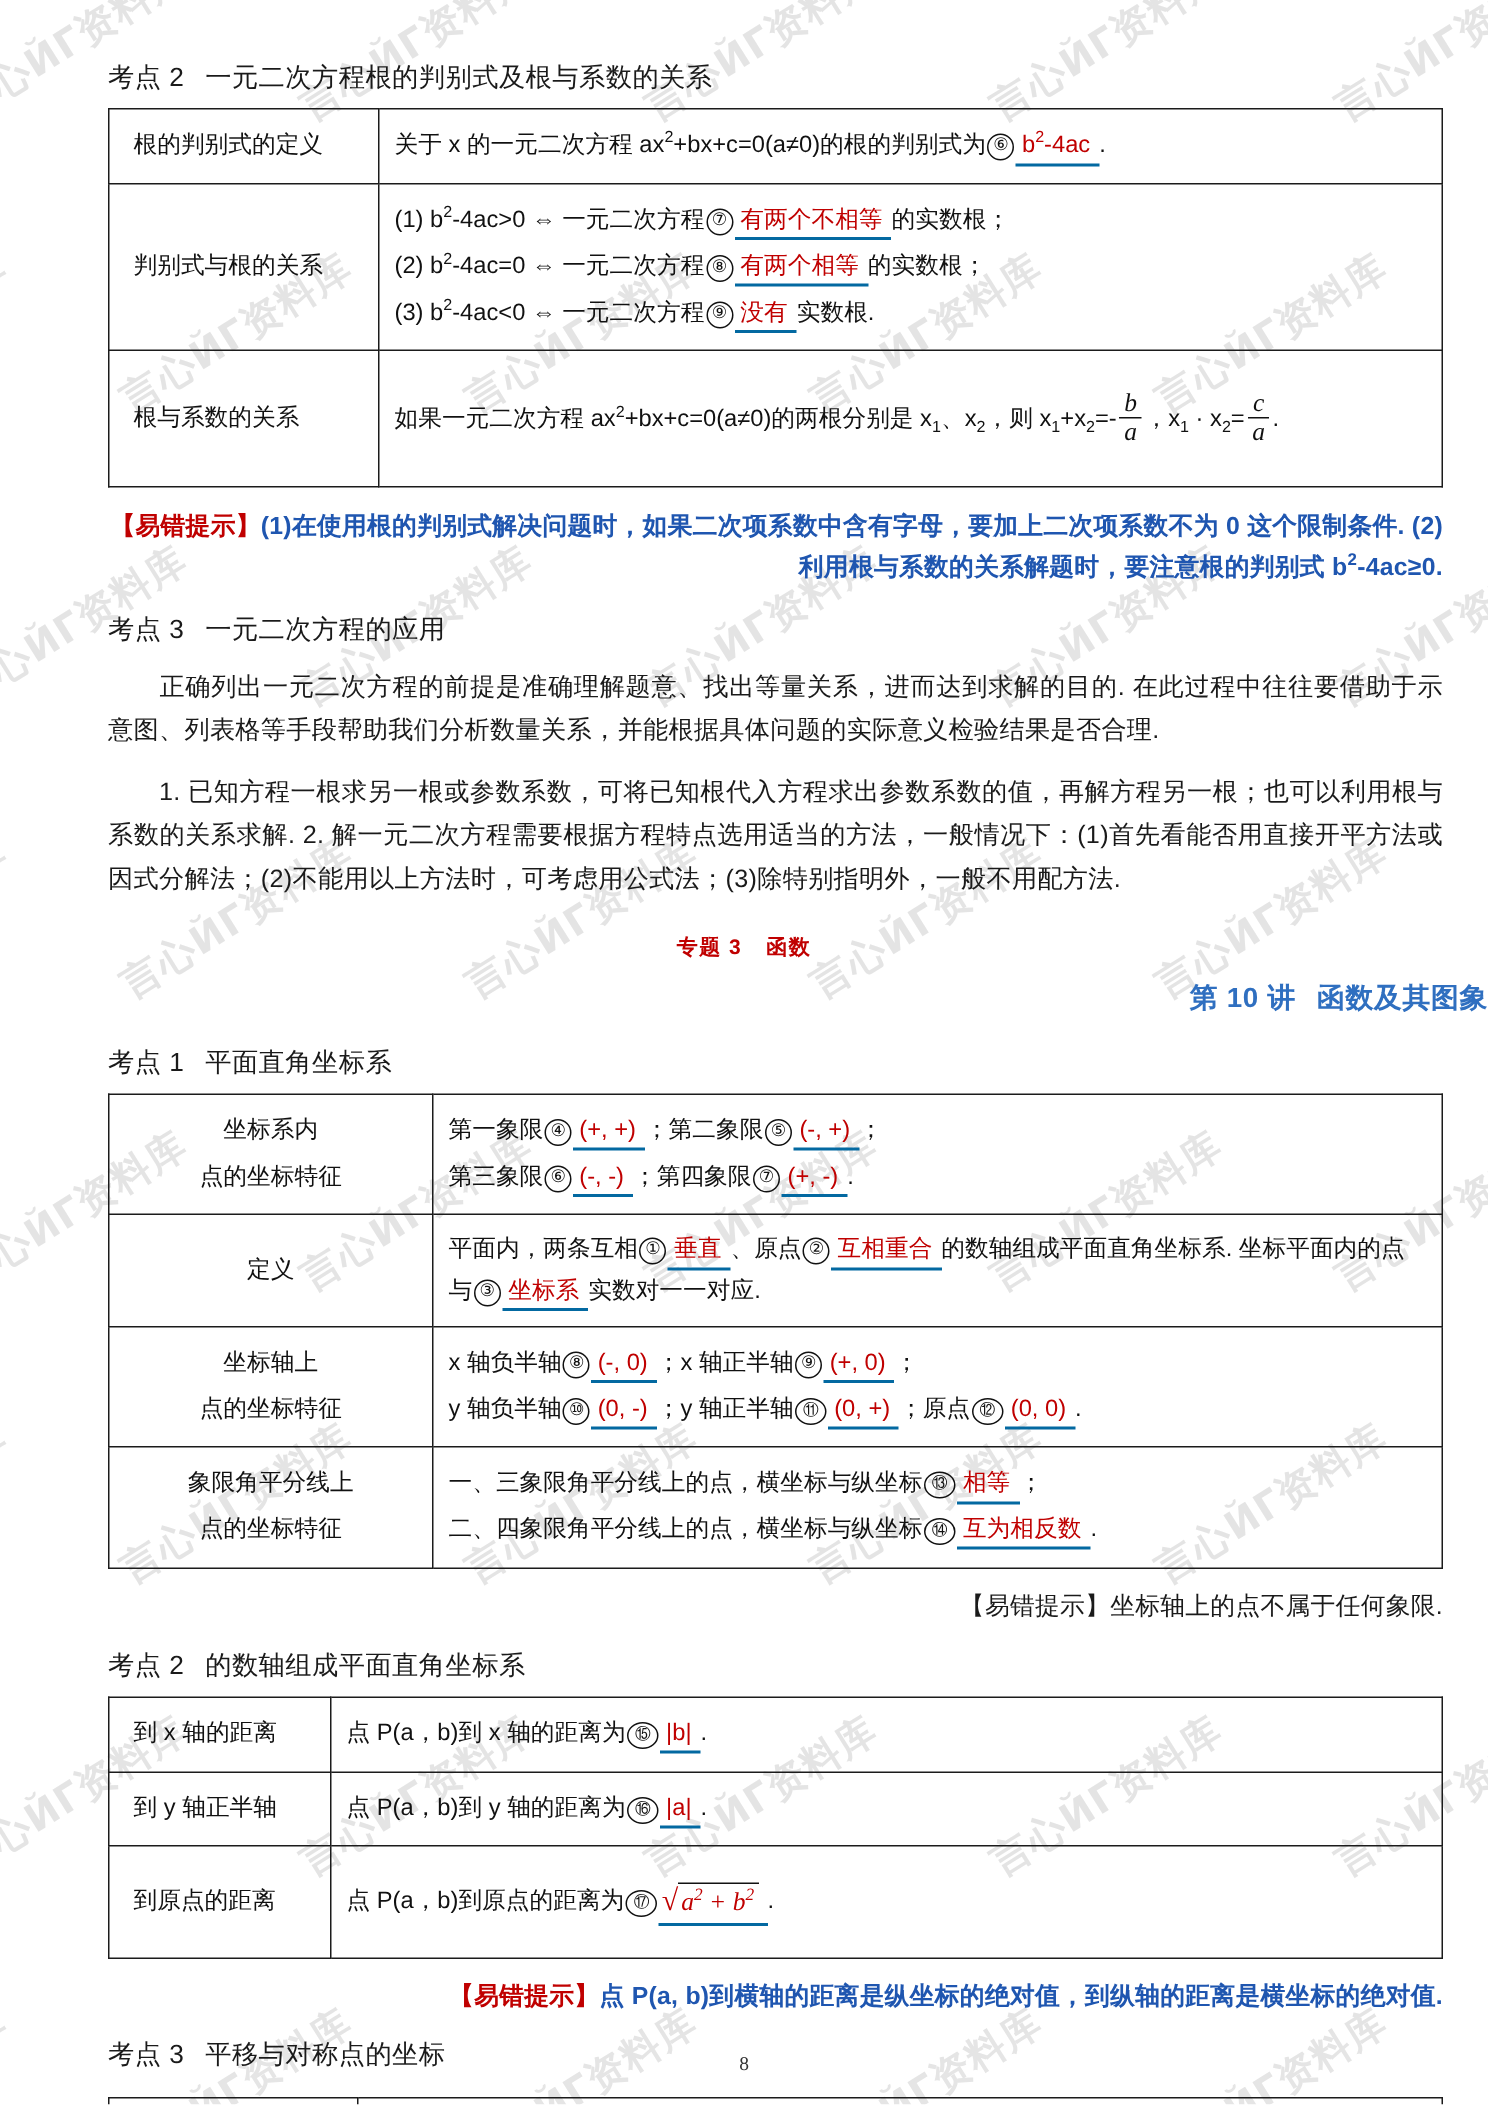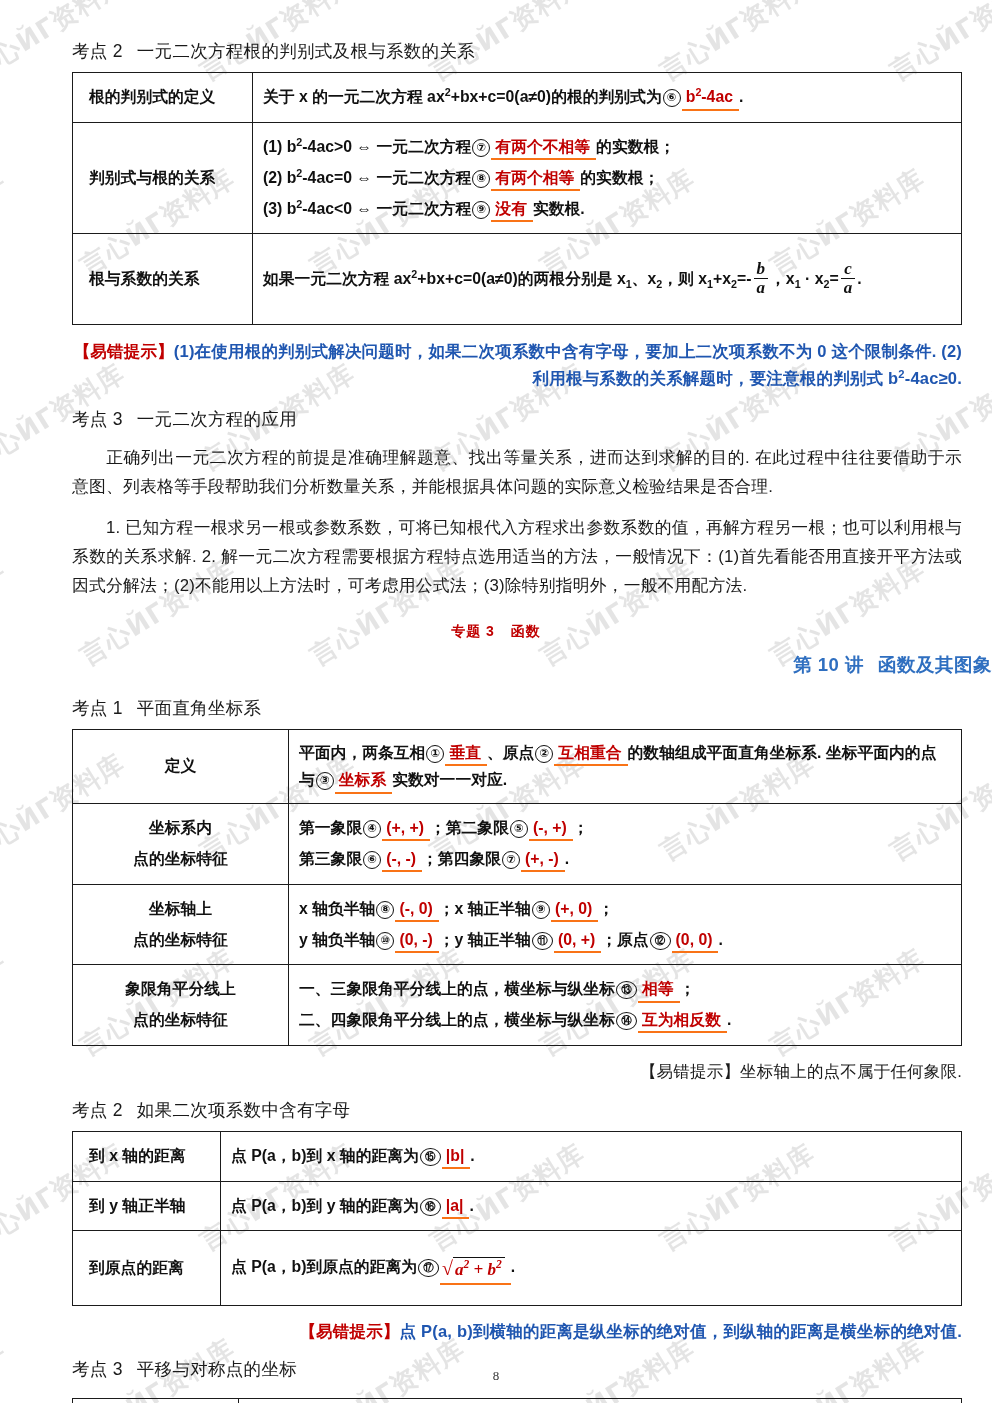--- a/index.html
+++ b/index.html
@@ -56,40 +56,39 @@
     line-height: 1.5;
   }
   .kd-gap { display: inline-block; width: 14px; }
 
   table.tbl {
     border-collapse: collapse;
     width: 890px;
     margin: 8px 0 0 72px;
     table-layout: fixed;
     background: transparent;
-    font-weight: bold;
   }
   table.tbl td {
     border: 1.6px solid #1b1b1b;
     padding: 9px 10px;
     font-size: 15.8px;
     color: #111;
     vertical-align: middle;
     line-height: 1.95;
     background: transparent;
   }
   td.lbl {
     text-align: center;
     font-size: 16.5px;
     line-height: 1.9;
   }
   td.lbl.left { text-align: left; padding-left: 16px; }
   .redu {
     color: #c00000;
-    border-bottom: 2px solid #f97316;
+    border-bottom: 2px solid #0369a1;
     padding: 0 6px 1px 4px;
     display: inline-block;
     line-height: 1.35;
   }
   .circ {
     display: inline-block;
     border: 1.3px solid #111;
     border-radius: 50%;
     width: 16px;
     height: 16px;
@@ -301,41 +300,41 @@
       <span>考点 1</span><span class="kd-gap"></span><span>平面直角坐标系</span>
     </div>
 
     <table class="tbl">
       <colgroup>
           <col style="width:216px">
           <col>
         </colgroup>
       <tbody>
         <tr>
+          <td class="lbl">
+            <div>坐标系内</div>
+            <div>点的坐标特征</div>
+          </td>
+          <td>
+            <div>
+              <span>第一象限</span><span class="circ">④</span><span class="redu">(+, +)</span><span>；第二象限</span><span class="circ">⑤</span><span class="redu">(-, +)</span><span>；</span>
+            </div>
+            <div>
+              <span>第三象限</span><span class="circ">⑥</span><span class="redu">(-, -)</span><span>；第四象限</span><span class="circ">⑦</span><span class="redu">(+, -)</span><span>.</span>
+            </div>
+          </td>
+        </tr>
+        <tr>
           <td class="lbl">定义</td>
           <td style="line-height:1.75">
             <span>平面内，两条互相</span><span class="circ">①</span><span class="redu">垂直</span><span>、原点</span><span class="circ">②</span><span class="redu">互相重合</span><span>的数轴组成平面直角坐标系. 坐标平面内的点与</span><span class="circ">③</span><span class="redu">坐标系</span><span>实数对一一对应.</span>
           </td>
         </tr>
         <tr>
           <td class="lbl">
-            <div>坐标系内</div>
-            <div>点的坐标特征</div>
-          </td>
-          <td>
-            <div>
-              <span>第一象限</span><span class="circ">④</span><span class="redu">(+, +)</span><span>；第二象限</span><span class="circ">⑤</span><span class="redu">(-, +)</span><span>；</span>
-            </div>
-            <div>
-              <span>第三象限</span><span class="circ">⑥</span><span class="redu">(-, -)</span><span>；第四象限</span><span class="circ">⑦</span><span class="redu">(+, -)</span><span>.</span>
-            </div>
-          </td>
-        </tr>
-        <tr>
-          <td class="lbl">
             <div>坐标轴上</div>
             <div>点的坐标特征</div>
           </td>
           <td>
             <div>
               <span>x 轴负半轴</span><span class="circ">⑧</span><span class="redu">(-, 0)</span><span>；x 轴正半轴</span><span class="circ">⑨</span><span class="redu">(+, 0)</span><span>；</span>
             </div>
             <div>
               <span>y 轴负半轴</span><span class="circ">⑩</span><span class="redu">(0, -)</span><span>；y 轴正半轴</span><span class="circ wide">⑪</span><span class="redu">(0, +)</span><span>；原点</span><span class="circ wide">⑫</span><span class="redu">(0, 0)</span><span>.</span>
             </div>
@@ -356,21 +355,21 @@
           </td>
         </tr>
       </tbody>
     </table>
 
     <div class="tip oneline" style="color:#1a1a1a;font-weight:500;">
       <span class="tag" style="color:#1a1a1a">【易错提示】</span><span>坐标轴上的点不属于任何象限.</span>
     </div>
 
     <div class="kaodian" style="margin:13px 0 0 72px;">
-      <span>考点 2</span><span class="kd-gap"></span><span>如果二次项系数中含有字母</span>
+      <span>考点 2</span><span class="kd-gap"></span><span>的数轴组成平面直角坐标系</span>
     </div>
 
     <table class="tbl">
       <colgroup>
           <col style="width:148px">
           <col>
         </colgroup>
       <tbody>
         <tr>
           <td class="lbl left">到 x 轴的距离</td>

